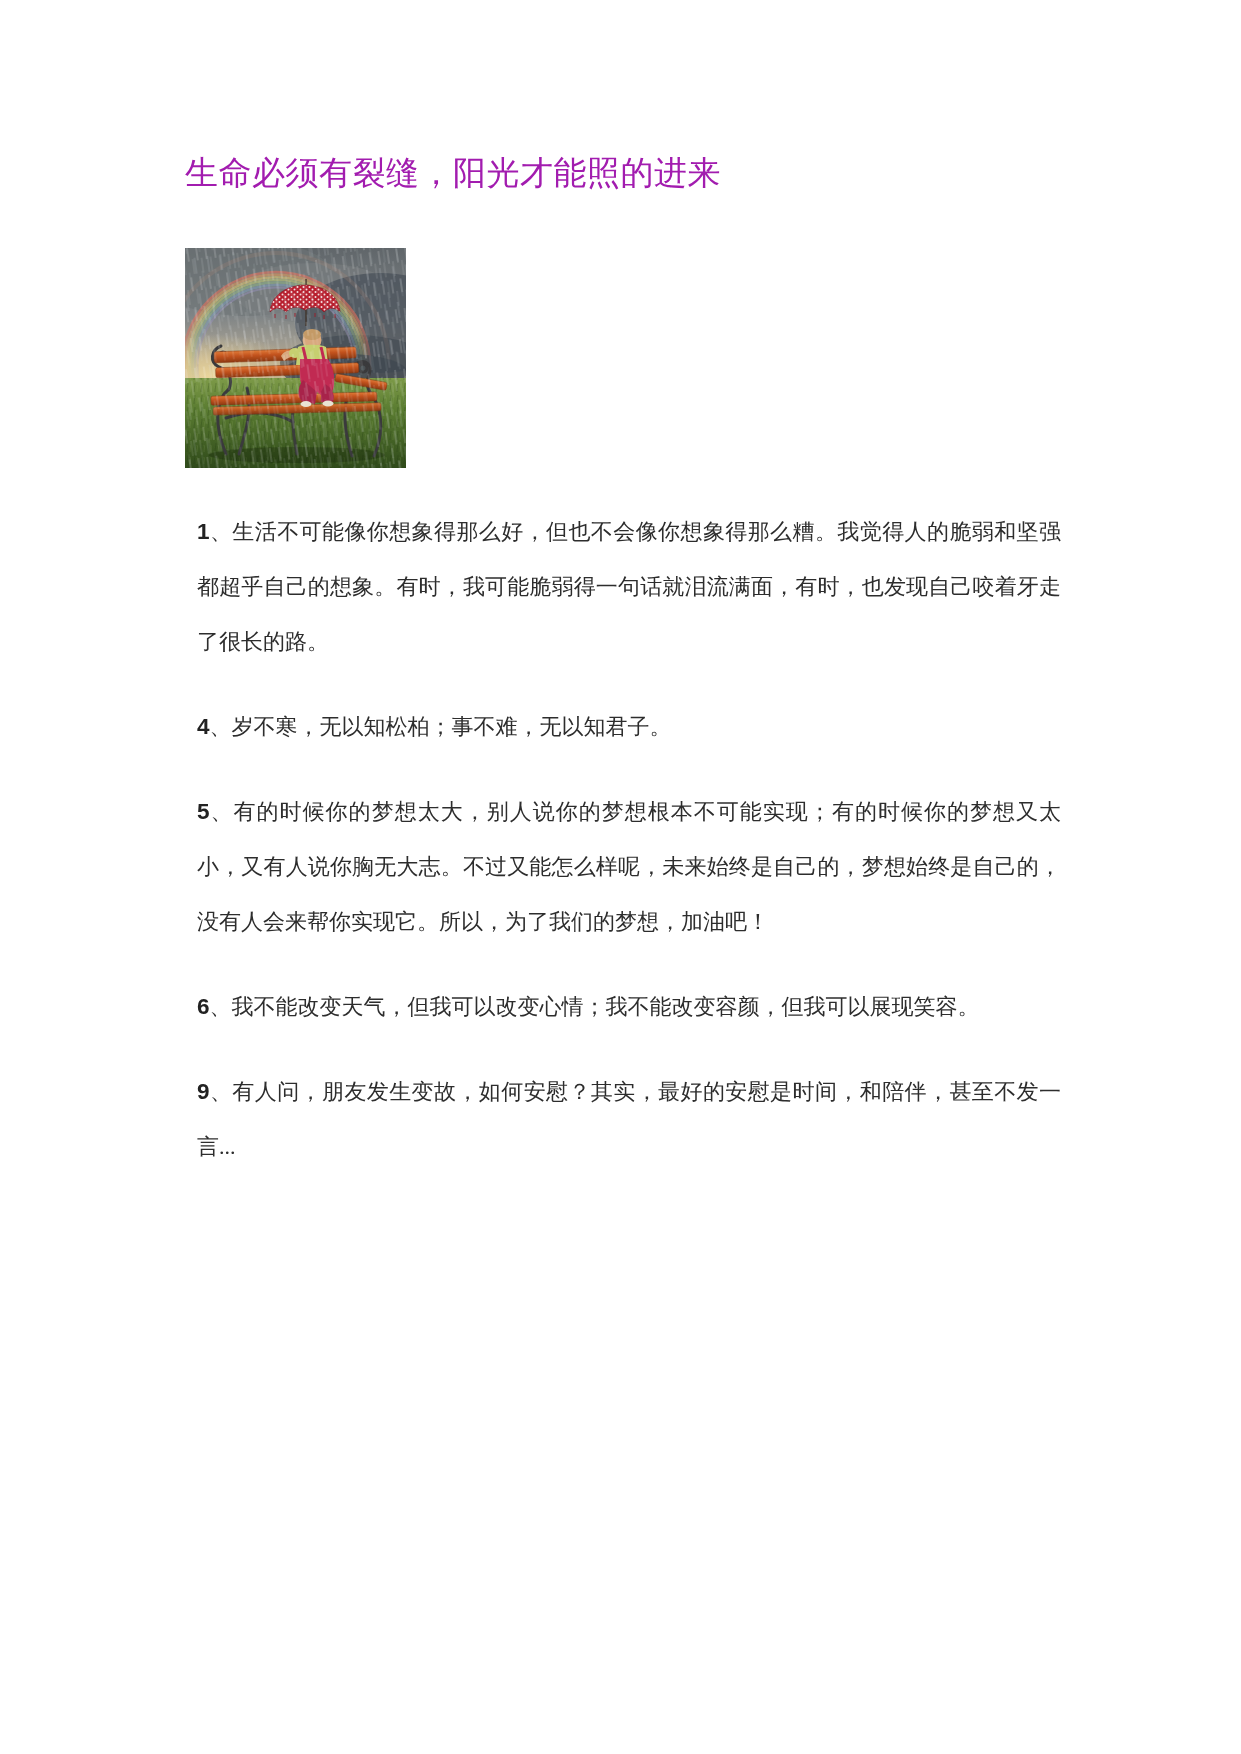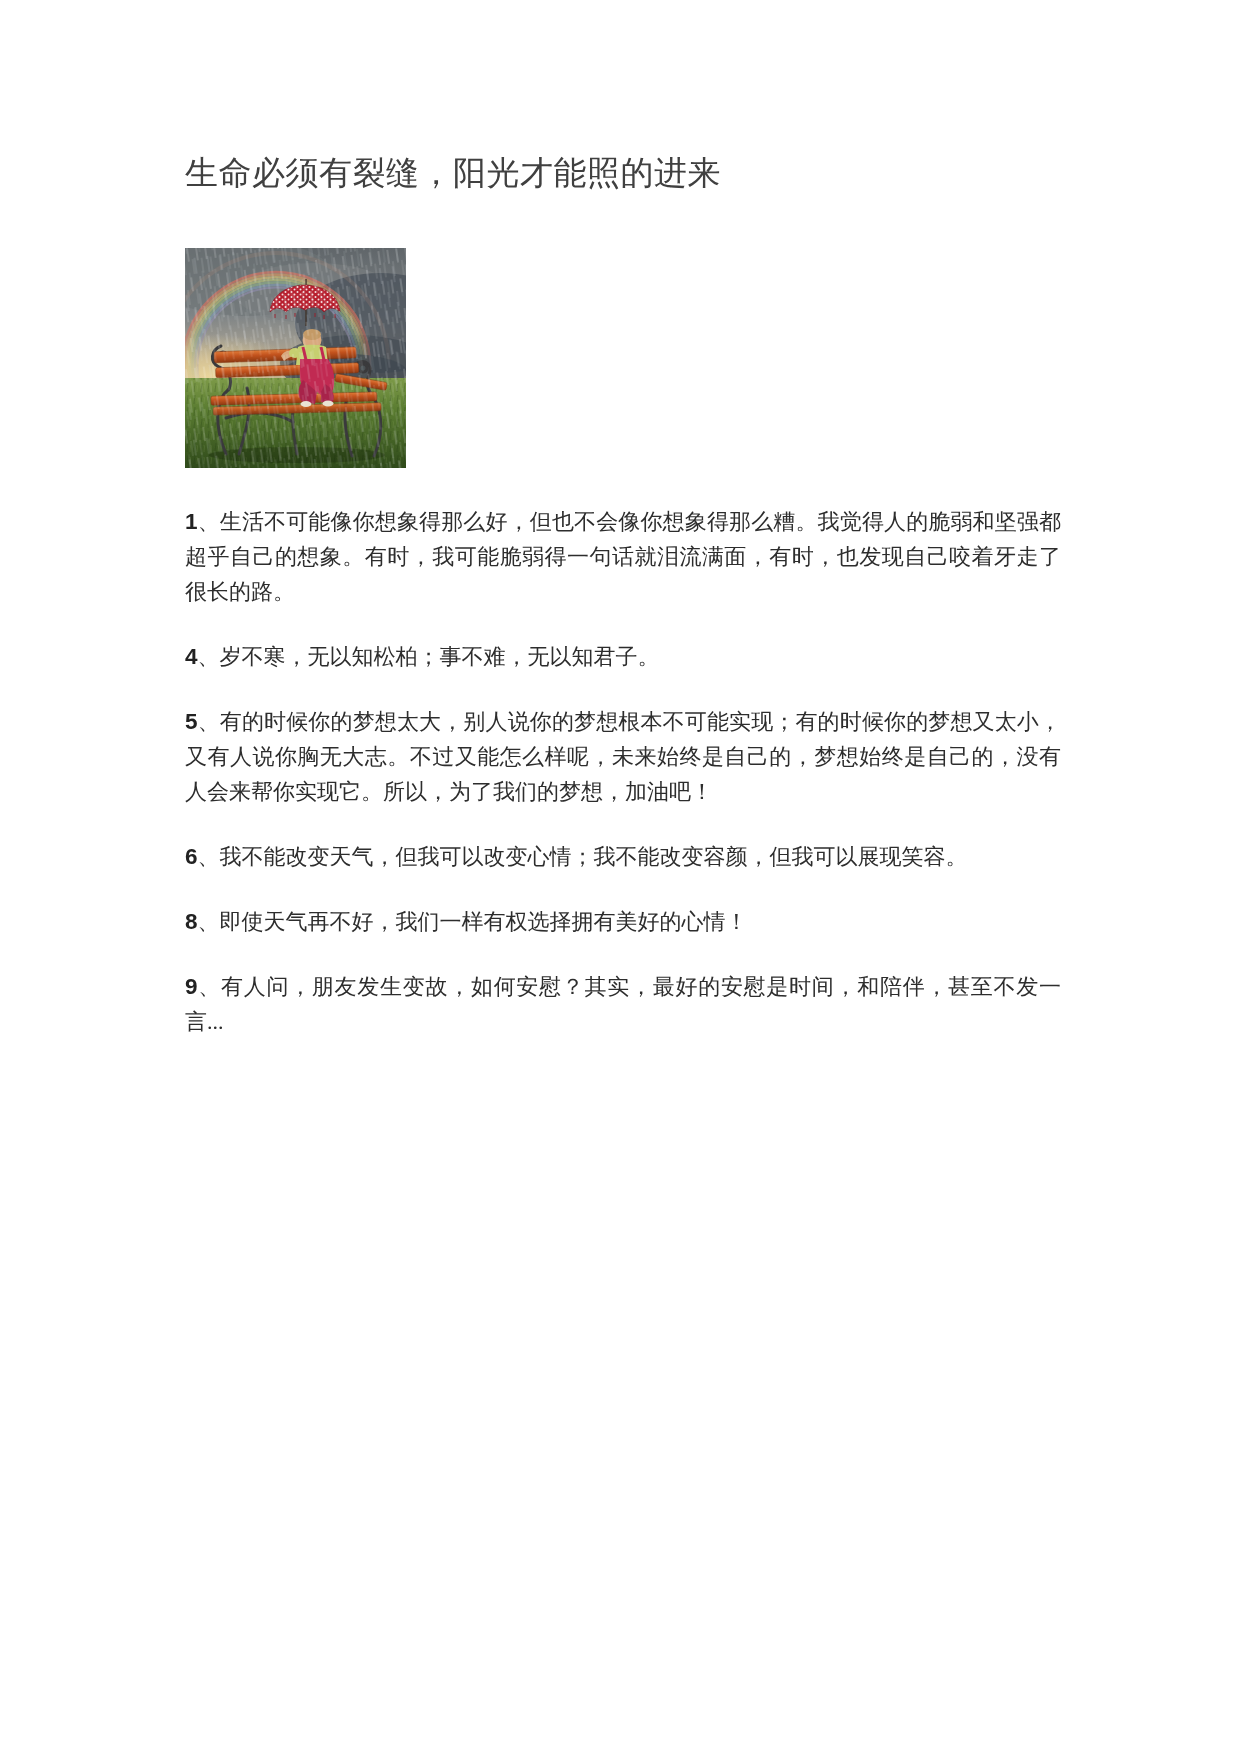--- a/index.html
+++ b/index.html
@@ -10,32 +10,32 @@
     overflow:hidden;
     font-family:"Liberation Serif","DejaVu Serif",serif;
   }
   .content{position:absolute;left:185px;top:150px;width:876px;}
   .title{
     margin:0;
     font-size:33px;
     font-weight:400;
     line-height:46px;
     letter-spacing:0.5px;
-    color:#404040;
+    color:#a21caf;
   }
   .photo{
     margin-top:52px;
     width:221px;height:220px;
     line-height:0;
   }
   .paras{margin-top:36px;}
   .para{
-    margin:0 0 30px 0;
+    margin:0 0 30px 12px;
     font-size:22px;
-    line-height:35px;
+    line-height:55px;
     color:#2d2d2d;
     text-align:justify;
     text-justify:inter-ideograph;
   }
   .para:last-child{margin-bottom:0;}
   .pnum{
     font-family:"Liberation Sans","DejaVu Sans",sans-serif;
     font-weight:600;
     font-size:22.5px;
     color:#222222;
@@ -186,18 +186,17 @@
           <rect x="0" y="0" width="221" height="220" fill="url(#rainP2)"></rect>
         </g>
       </svg>
     </div>
 
     <div class="paras">
       <p class="para"><span class="pnum">1</span><span class="pdelim">、</span><span class="ptext">生活不可能像你想象得那么好，但也不会像你想象得那么糟。我觉得人的脆弱和坚强都超乎自己的想象。有时，我可能脆弱得一句话就泪流满面，有时，也发现自己咬着牙走了很长的路。</span></p>
       <p class="para"><span class="pnum">4</span><span class="pdelim">、</span><span class="ptext">岁不寒，无以知松柏；事不难，无以知君子。</span></p>
       <p class="para"><span class="pnum">5</span><span class="pdelim">、</span><span class="ptext">有的时候你的梦想太大，别人说你的梦想根本不可能实现；有的时候你的梦想又太小，又有人说你胸无大志。不过又能怎么样呢，未来始终是自己的，梦想始终是自己的，没有人会来帮你实现它。所以，为了我们的梦想，加油吧！</span></p>
       <p class="para"><span class="pnum">6</span><span class="pdelim">、</span><span class="ptext">我不能改变天气，但我可以改变心情；我不能改变容颜，但我可以展现笑容。</span></p>
-      <p class="para"><span class="pnum">8</span><span class="pdelim">、</span><span class="ptext">即使天气再不好，我们一样有权选择拥有美好的心情！</span></p>
       <p class="para"><span class="pnum">9</span><span class="pdelim">、</span><span class="ptext">有人问，朋友发生变故，如何安慰？其实，最好的安慰是时间，和陪伴，甚至不发一言...</span></p>
     </div>
 
   </div>
 </div>
 
 </body></html>

